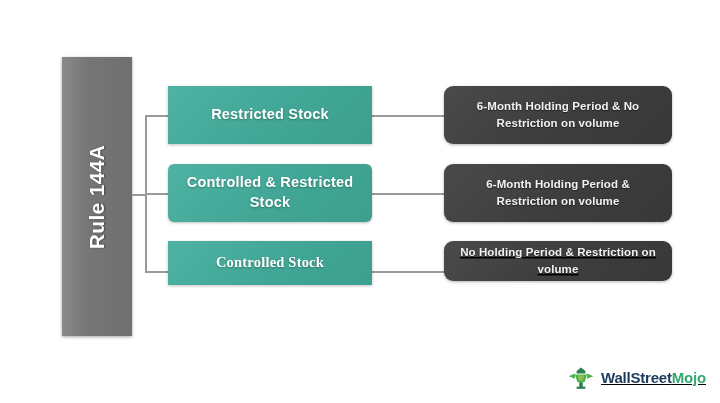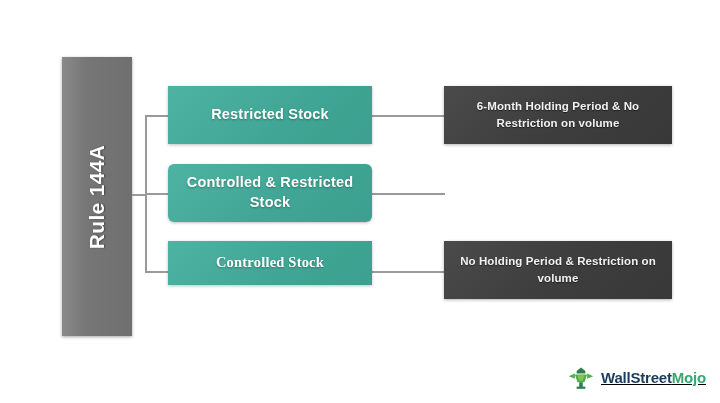--- a/index.html
+++ b/index.html
@@ -73,32 +73,33 @@
     left: 444px;
     width: 228px;
     background: linear-gradient(135deg, #4a4a4a 0%, #3e3e3e 50%, #383838 100%);
     box-shadow: 0 1px 3px rgba(0,0,0,0.3);
     display: flex;
     align-items: center;
     justify-content: center;
     text-align: center;
     box-sizing: border-box;
     padding: 4px 12px;
+    border-radius: 9px;
   }
   .leaf-box-label {
     color: #f2f2f2;
     font-size: 11.5px;
     font-weight: bold;
     line-height: 1.45;
     letter-spacing: 0.1px;
     text-shadow: 0 1px 1px rgba(0,0,0,0.5);
   }
   .leaf-box.row0 { top: 86px;  height: 58px; }
   .leaf-box.row1 { top: 164px; height: 58px; }
-  .leaf-box.row2 { top: 241px; height: 58px; }
+  .leaf-box.row2 { top: 241px; height: 40px; text-decoration: underline; }
 
   
   .conn {
     position: absolute;
     background: #9a9a9a;
   }
   .conn.h { height: 2px; }
   .conn.v { width: 2px; }
 
   
@@ -160,20 +161,23 @@
   <div class="mid-box row1">
     <span class="mid-box-label">Controlled &amp; Restricted Stock</span>
   </div>
   <div class="mid-box row2">
     <span class="mid-box-label">Controlled Stock</span>
   </div>
 
   <div class="leaf-box row0">
     <span class="leaf-box-label">6-Month Holding Period &amp; No Restriction on volume</span>
   </div>
+  <div class="leaf-box row1">
+    <span class="leaf-box-label">6-Month Holding Period &amp; Restriction on volume</span>
+  </div>
   <div class="leaf-box row2">
     <span class="leaf-box-label">No Holding Period &amp; Restriction on volume</span>
   </div>
 
   <div class="brand">
     <svg class="brand-icon" viewBox="0 0 32 32">
       <path d="M11 9 L16 5 L21 9 L21 12 L11 12 Z" fill="#2e7d4f"></path>
       <path d="M9 13 L23 13 L20 22 L12 22 Z" fill="#4caf50"></path>
       <path d="M12 14 L20 14 L18 20 L14 20 Z" fill="#8bc34a"></path>
       <path d="M2 15 L9 12 L9 18 Z" fill="#4caf50"></path>

